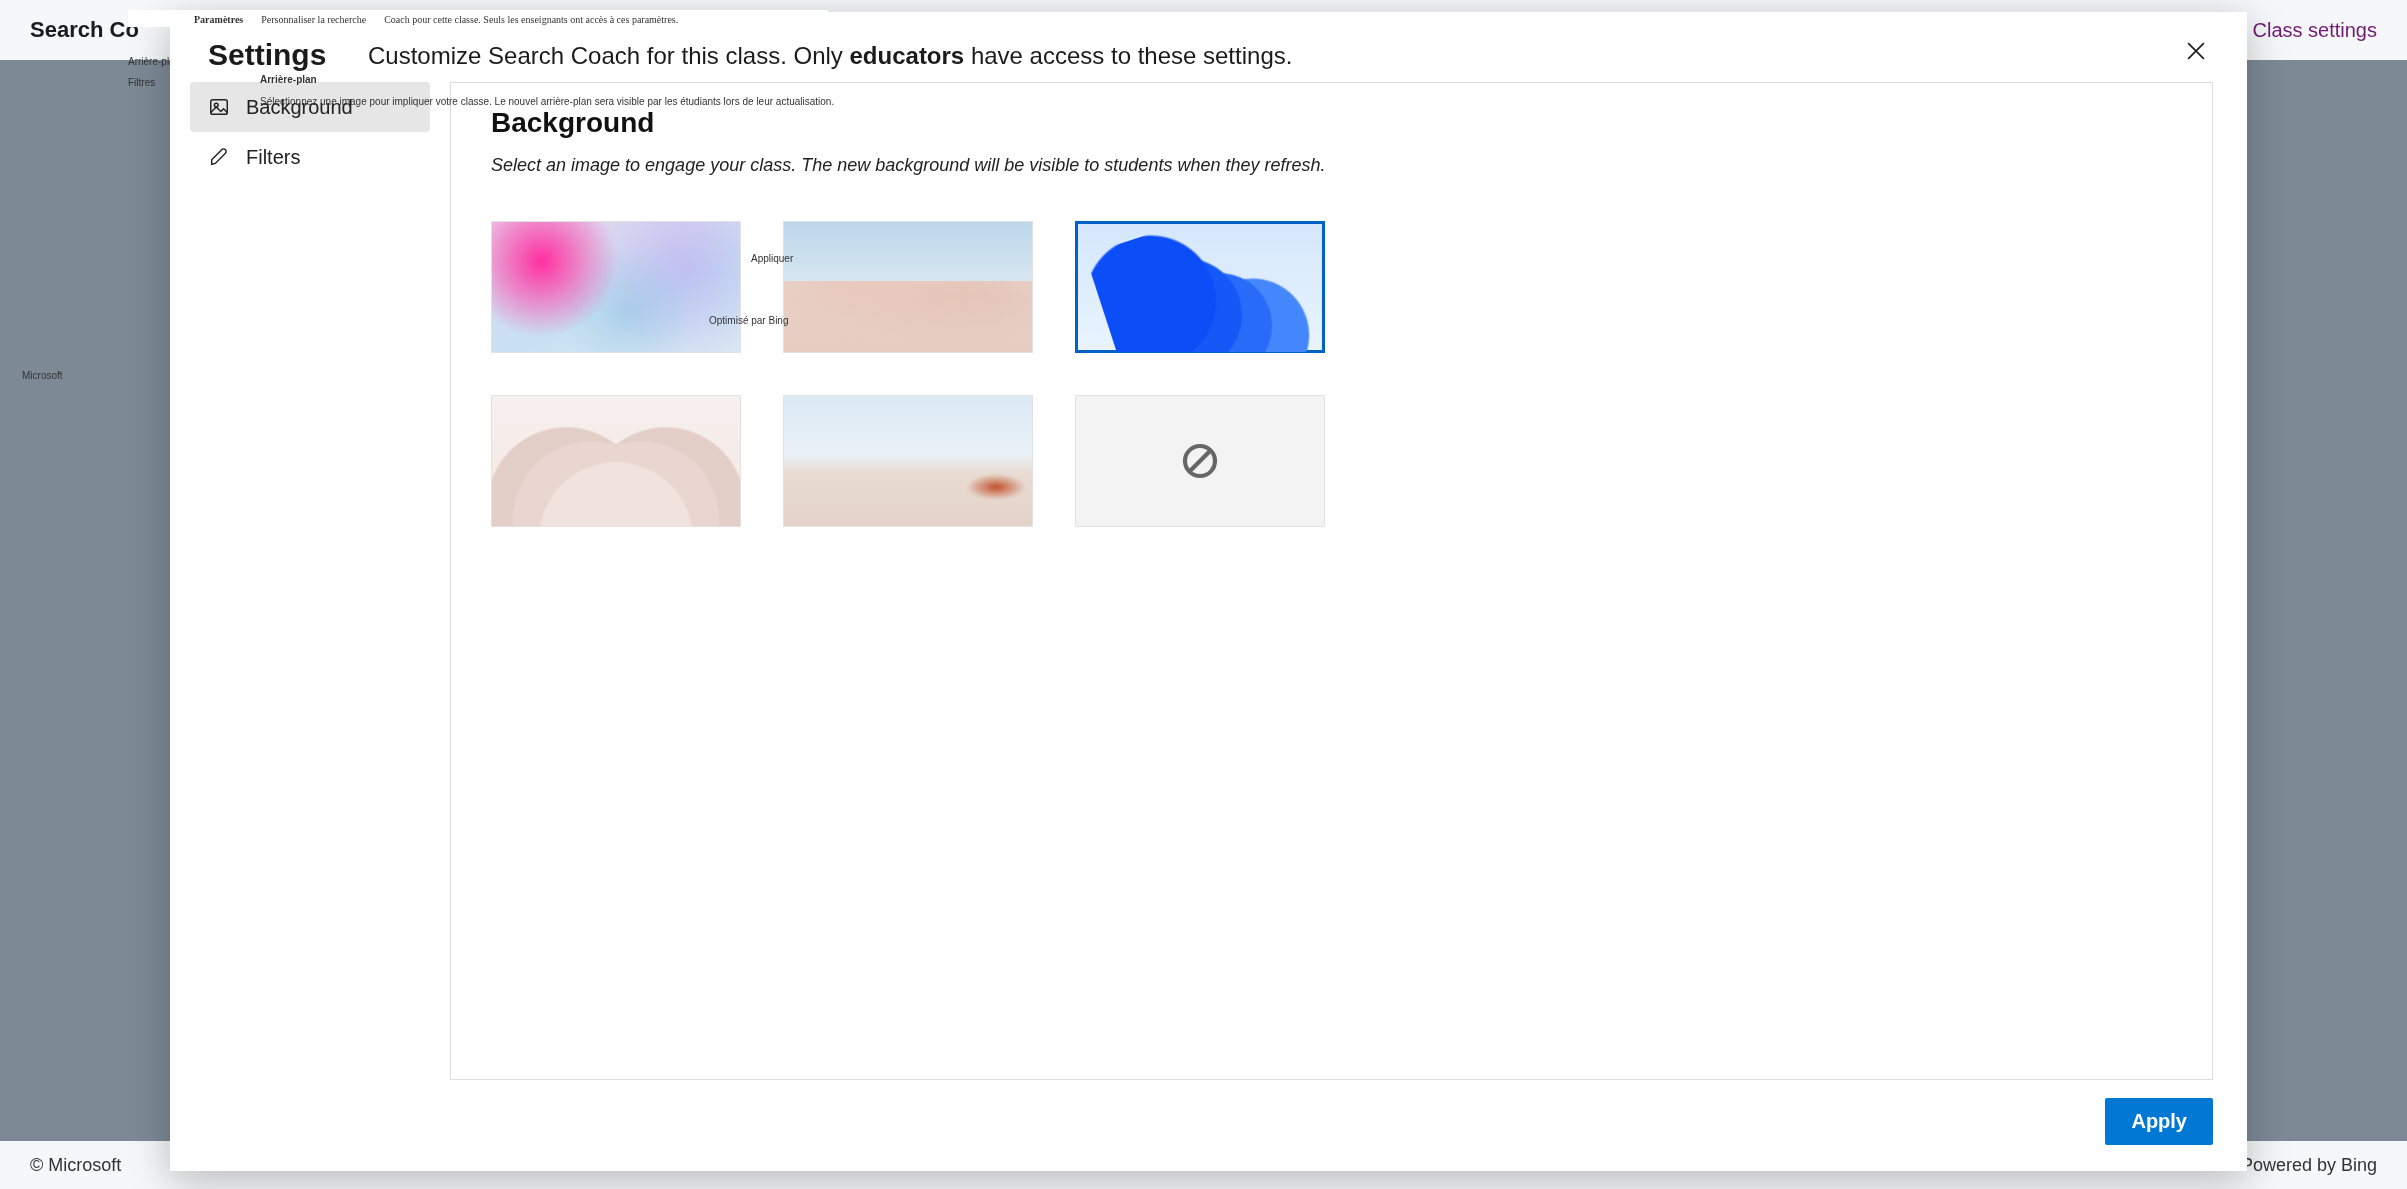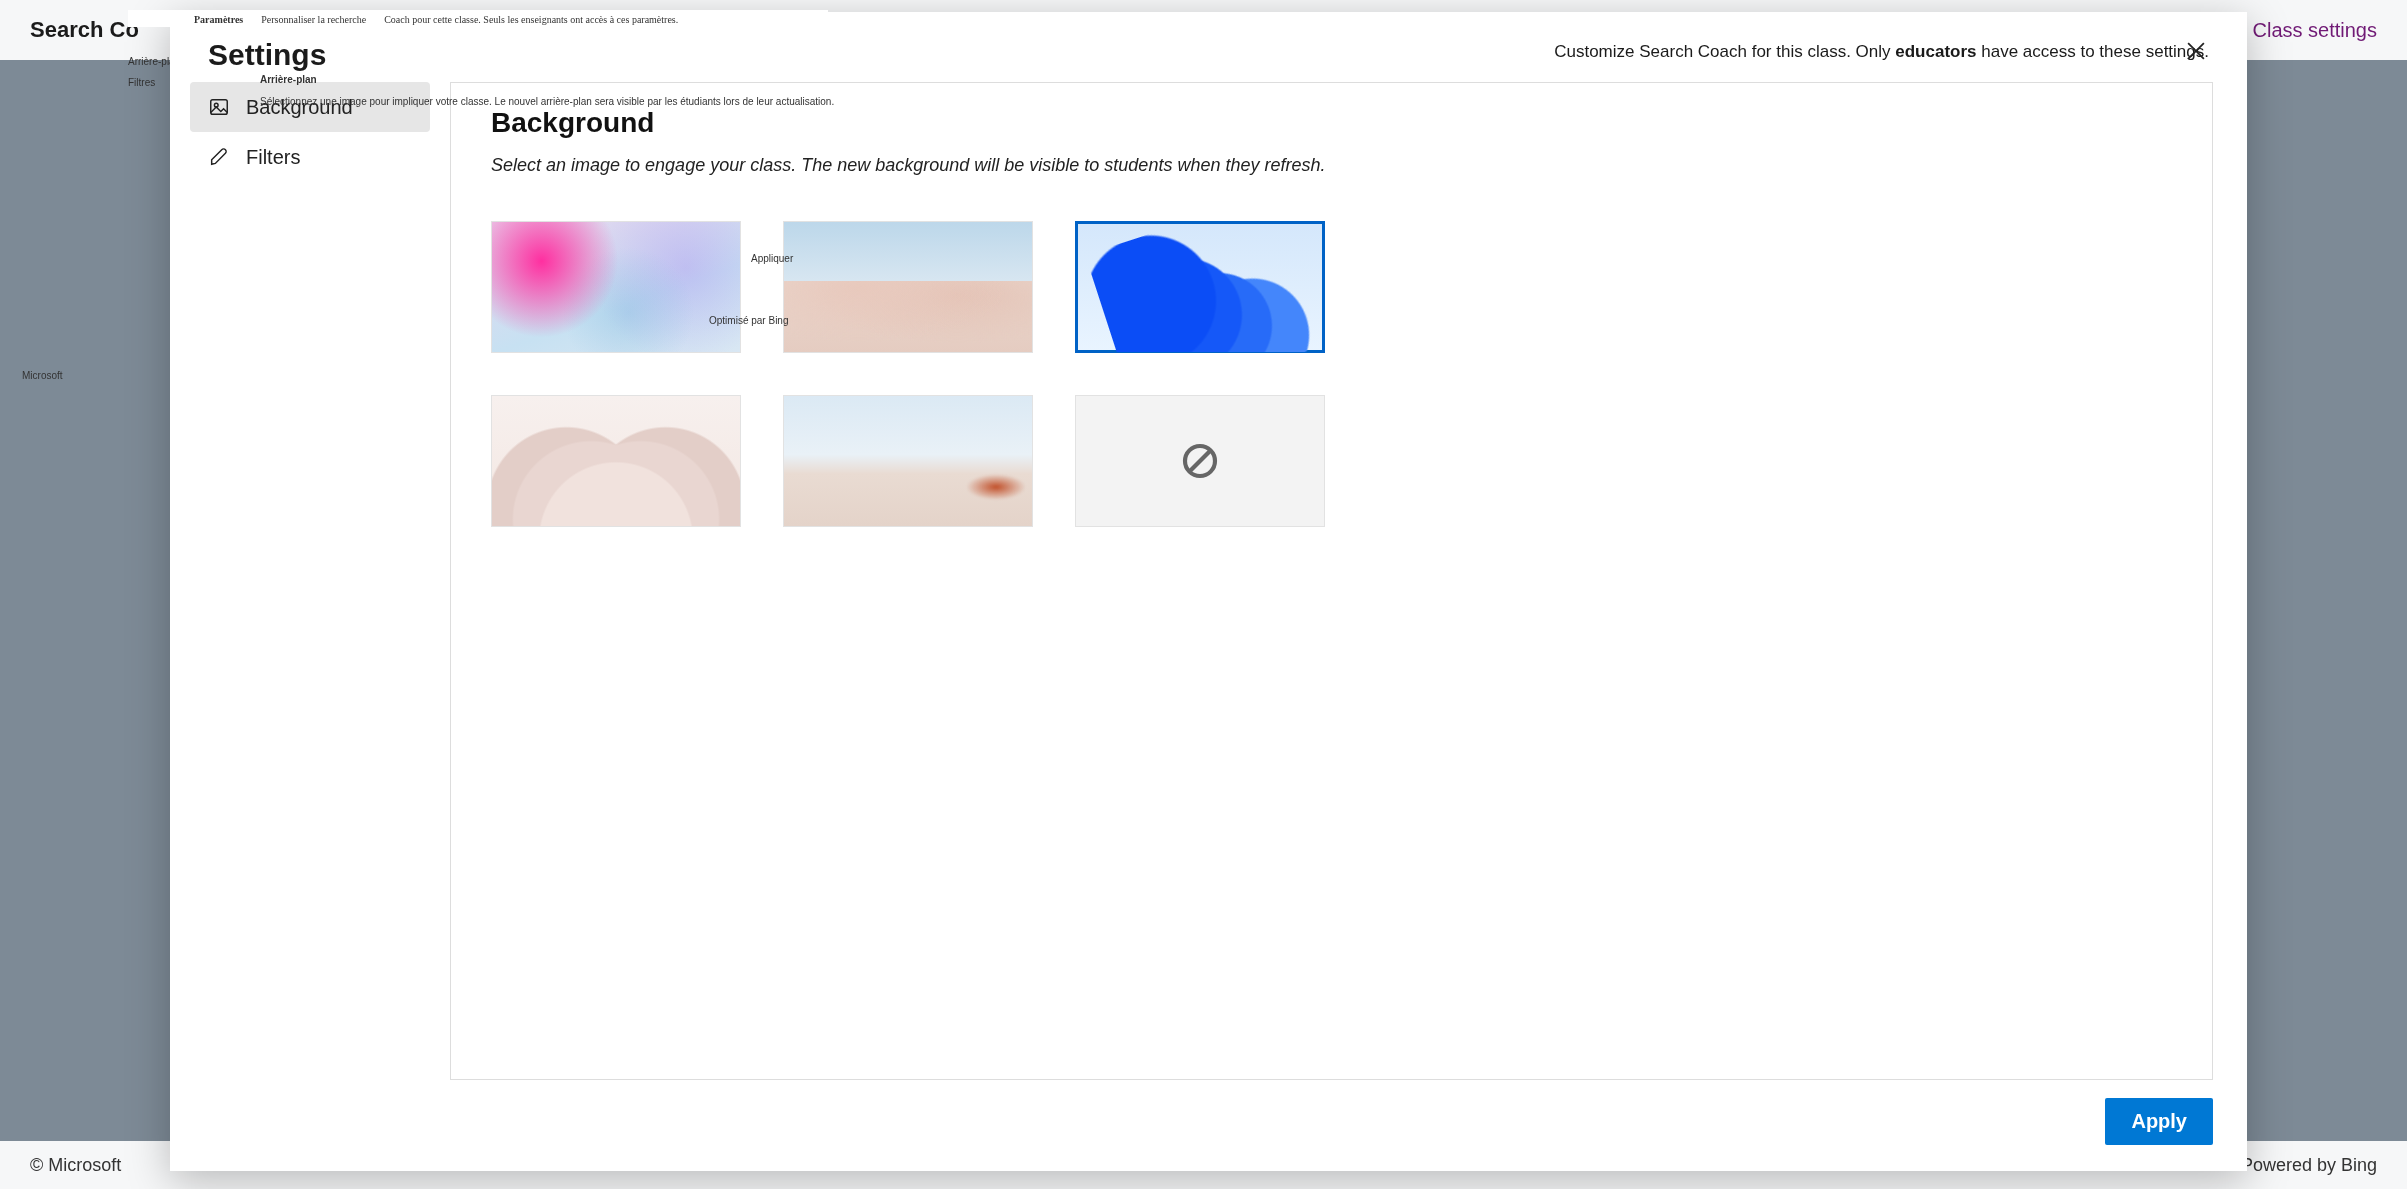--- a/index.html
+++ b/index.html
@@ -63,24 +63,24 @@
     position: relative;
   }
   .modal-title {
     font-size: 30px;
     font-weight: 700;
     color: #1b1b1b;
     margin-right: 30px;
     min-width: 130px;
   }
   .modal-subtitle {
-    font-size: 17px;
+    font-size: 24px;
     color: #1b1b1b;
     flex: 1;
-    text-align: right;
+    text-align: left;
     padding-top: 4px;
   }
   .modal-subtitle b { font-weight: 700; }
   .close-btn {
     position: absolute;
     top: 22px;
     right: 34px;
     width: 34px; height: 34px;
     display: flex; align-items: center; justify-content: center;
     cursor: pointer;

